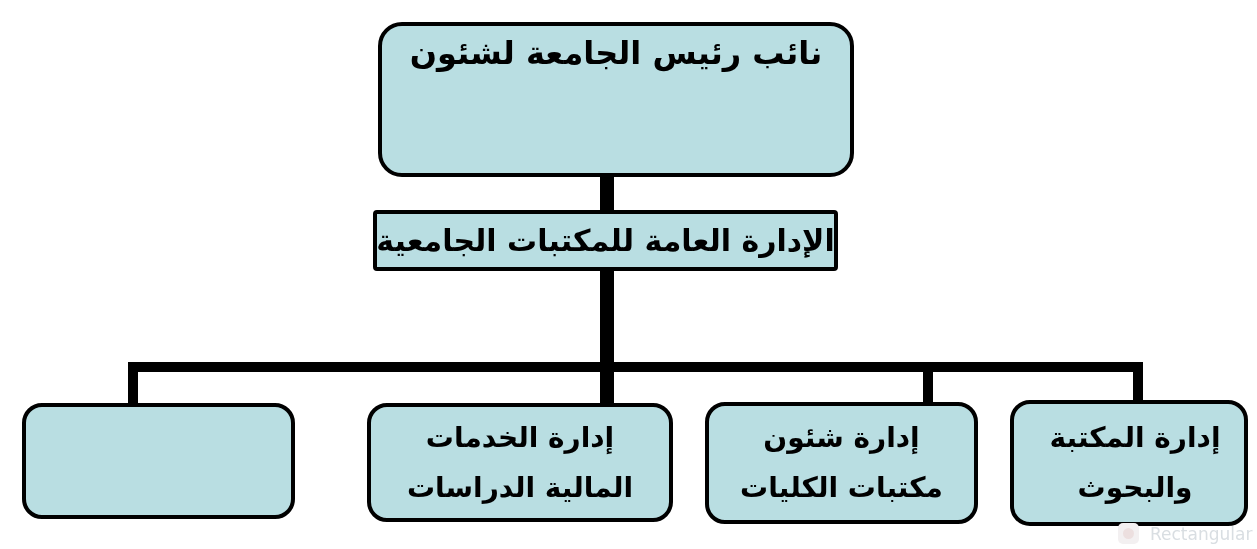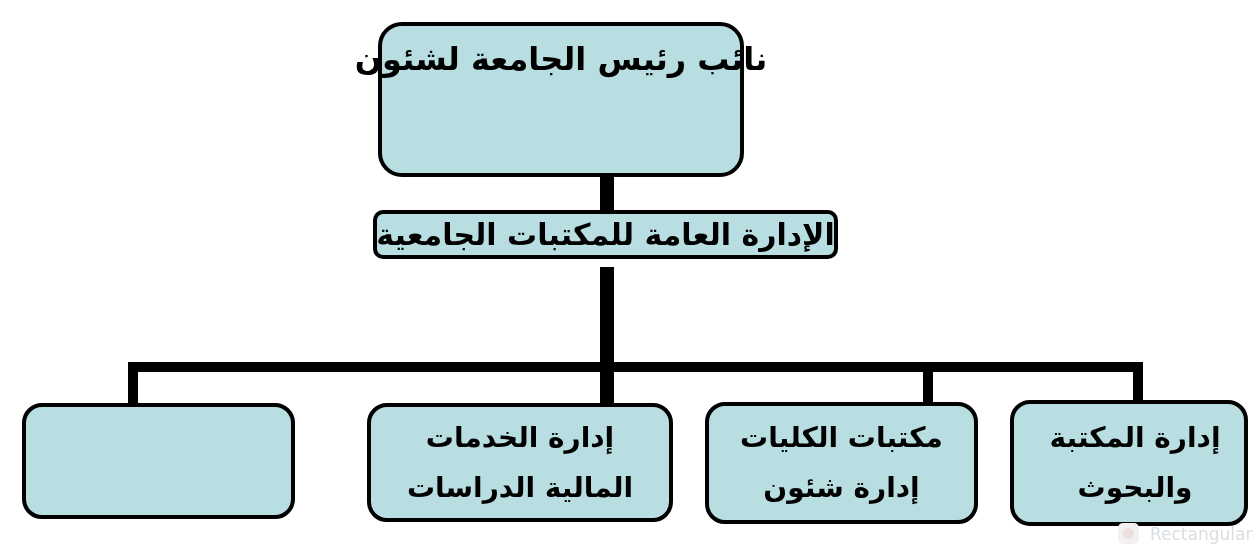--- a/index.html
+++ b/index.html
@@ -22,29 +22,28 @@
     font-weight: bold;
     direction: rtl;
     text-align: center;
     display: flex;
     flex-direction: column;
     align-items: center;
     justify-content: center;
   }
   .node .line { display: block; white-space: nowrap; }
   .node-root {
-    left: 378px; top: 22px; width: 366px; height: 155px;
+    left: 378px; top: 22px; width: 476px; height: 155px;
     border-radius: 24px;
     justify-content: flex-start;
-    padding-top: 6px;
     font-size: 32px; line-height: 54px;
   }
   .node-level2 {
-    left: 373px; top: 210px; width: 465px; height: 49px;
-    border-radius: 10px;
+    left: 373px; top: 210px; width: 465px; height: 61px;
+    border-radius: 4px;
     font-size: 30px; line-height: 34px;
   }
   .node-child {
     border-radius: 20px;
     font-size: 28px; line-height: 50px;
   }
   .node-central   { left: 1010px; top: 400px; width: 238px; height: 126px; padding-left: 12px; }
   .node-colleges  { left:  705px; top: 402px; width: 273px; height: 122px; }
   .node-financial { left:  367px; top: 403px; width: 306px; height: 119px; }
   .node-student   { left:   22px; top: 403px; width: 273px; height: 116px; }
@@ -106,22 +105,22 @@
   <div class="connector drop drop-central"></div>
   <div class="connector drop drop-colleges"></div>
   <div class="connector drop drop-student"></div>
 
   <div class="node node-child node-central" lang="ar">
     <span class="line">إدارة المكتبة</span>
     <span class="line">والبحوث</span>
   </div>
 
   <div class="node node-child node-colleges" lang="ar">
+    <span class="line">إدارة شئون</span>
     <span class="line">مكتبات الكليات</span>
-    <span class="line">إدارة شئون</span>
   </div>
 
   <div class="node node-child node-financial" lang="ar">
     <span class="line">إدارة الخدمات</span>
     <span class="line">المالية الدراسات</span>
   </div>
 
   <div class="node node-child node-student" lang="ar">
   </div>
 

